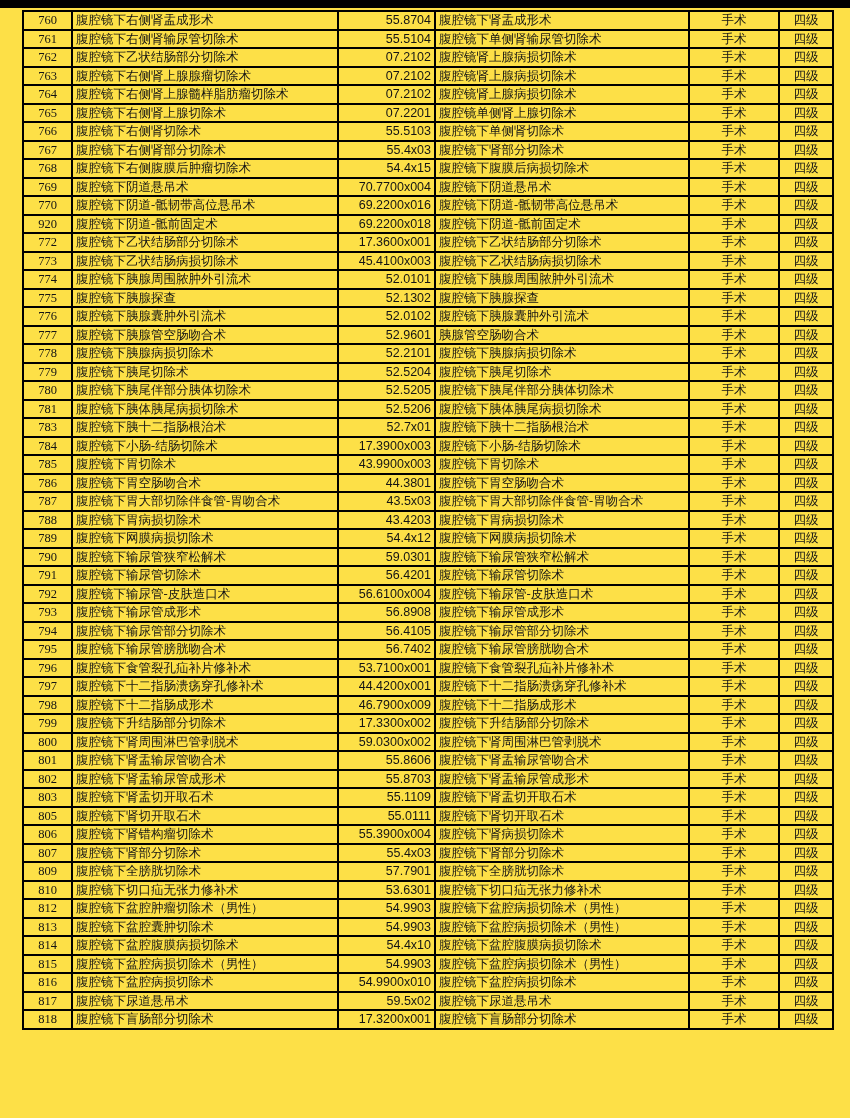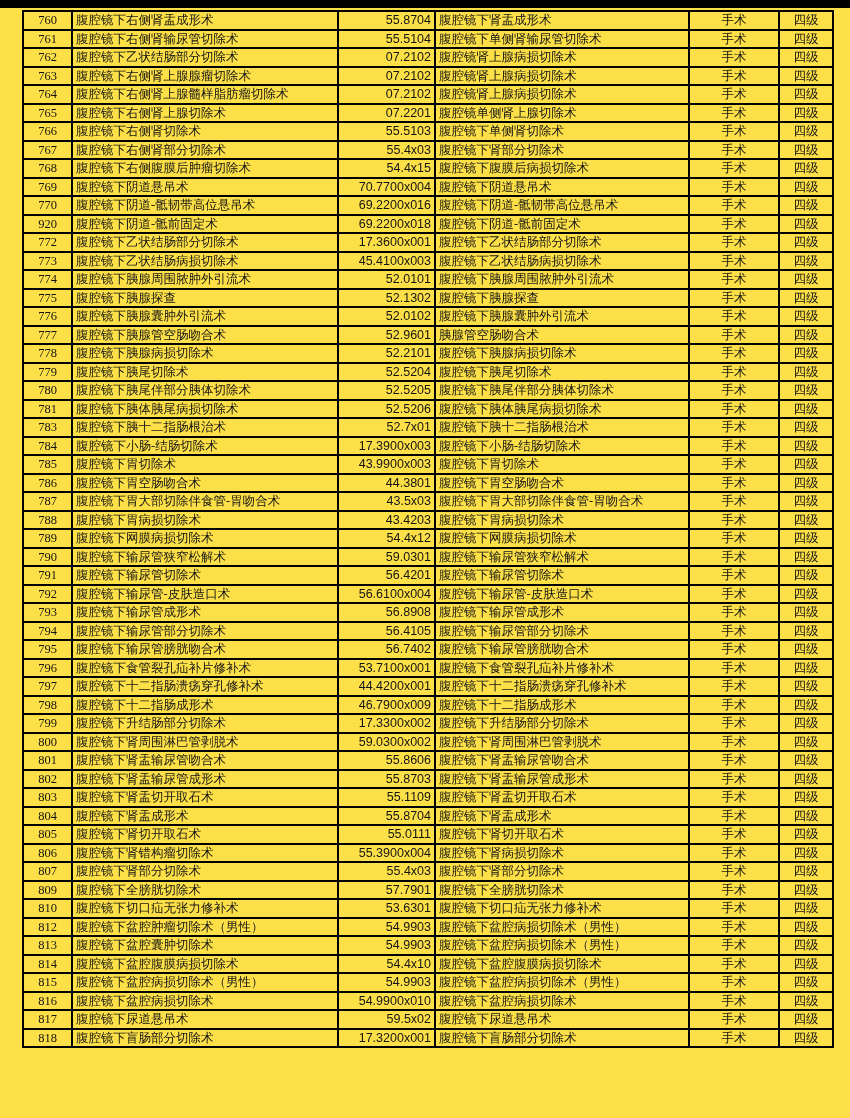--- a/index.html
+++ b/index.html
@@ -415,28 +415,20 @@
   </tr>
         <tr>
     <td class="c-no">803</td>
     <td class="c-name">腹腔镜下肾盂切开取石术</td>
     <td class="c-code">55.1109</td>
     <td class="c-std">腹腔镜下肾盂切开取石术</td>
     <td class="c-cat">手术</td>
     <td class="c-lvl">四级</td>
   </tr>
         <tr>
-    <td class="c-no">804</td>
-    <td class="c-name">腹腔镜下肾盂成形术</td>
-    <td class="c-code">55.8704</td>
-    <td class="c-std">腹腔镜下肾盂成形术</td>
-    <td class="c-cat">手术</td>
-    <td class="c-lvl">四级</td>
-  </tr>
-        <tr>
     <td class="c-no">805</td>
     <td class="c-name">腹腔镜下肾切开取石术</td>
     <td class="c-code">55.0111</td>
     <td class="c-std">腹腔镜下肾切开取石术</td>
     <td class="c-cat">手术</td>
     <td class="c-lvl">四级</td>
   </tr>
         <tr>
     <td class="c-no">806</td>
     <td class="c-name">腹腔镜下肾错构瘤切除术</td>

